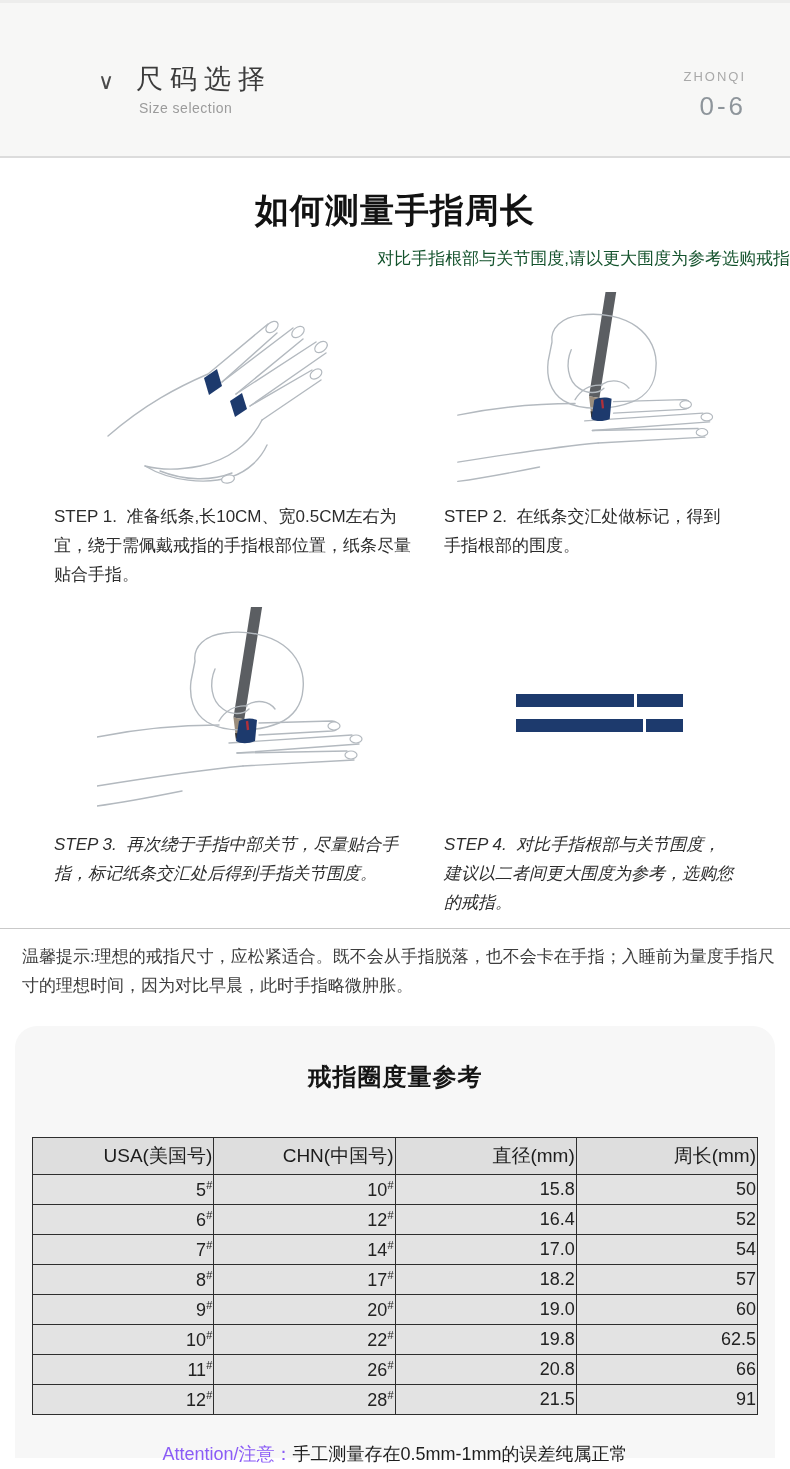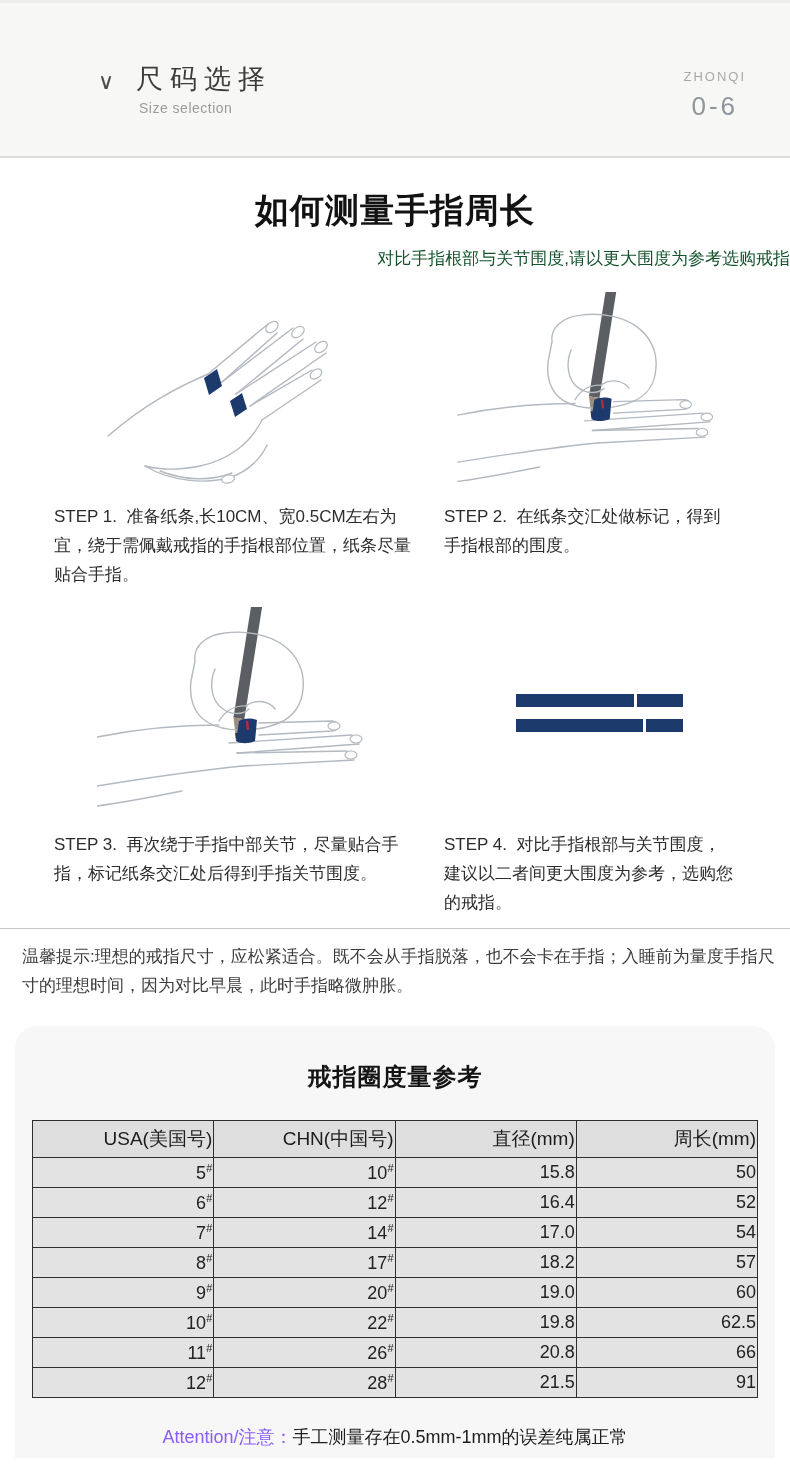--- a/index.html
+++ b/index.html
@@ -11,47 +11,47 @@
   }
 
   
   .hdr {
     height:158px; background:#f7f7f6; position:relative;
     border-top:3px solid #ededec; border-bottom:2px solid #dcdcdc;
   }
   .hdr-chevron { position:absolute; left:98px; top:66px; font-size:22px; color:#4a4a4a; }
   .hdr-title   { position:absolute; left:136px; top:58px; font-size:27px; letter-spacing:7px; color:#3c3c3c; }
   .hdr-sub     { position:absolute; left:139px; top:97px; font-size:14px; color:#9b9b9b; letter-spacing:.5px; }
-  .brand       { position:absolute; right:44px; top:66px; text-align:center; }
+  .brand       { position:absolute; right:44px; top:66px; text-align:right; }
   .brand-name  { font-size:13px; color:#a9a9a9; letter-spacing:2px; }
   .brand-num   { font-size:26px; color:#8e959b; letter-spacing:3px; margin-top:7px; }
 
   
   .g-title { text-align:center; font-size:34px; font-weight:bold; color:#121212; margin:30px 12px 13px; letter-spacing:1px; }
   .g-sub   { text-align:right; font-size:17px; color:#14532d; margin:0 0 12px; }
 
   .steps { display:grid; grid-template-columns:390px 1fr; padding:0 28px 0 52px; margin-top:20px; }
   .cell-ill  { display:flex; align-items:center; justify-content:center; }
   .cell-ill.r1 { height:204px; }
   .cell-ill.r3 { height:218px; }
   .step-text { font-size:17px; line-height:29px; color:#2c2c2c; padding:8px 26px 0 2px; }
   .step-text.row2 { min-height:110px; }
-  .step-text.row4 { min-height:100px; }
+  .step-text.row4 { min-height:100px;font-style:italic; }
 
   .bars-wrap { width:172px; }
   .bar { display:flex; gap:3px; }
   .bar + .bar { margin-top:12px; }
   .bar .seg { height:13px; }
 
   .rule { border:none; border-top:1px solid #c9c9c9; margin:6px 0 0; }
   .tip  { padding:13px 10px 0 22px; font-size:17px; line-height:29px; color:#3d3d3d; margin:0; }
 
   
   .panel { margin:26px 15px 0; background:#f7f7f7; border-radius:22px 22px 0 0; height:432px; }
-  .p-title { text-align:center; font-size:24px; font-weight:bold; color:#141414; padding-top:35px; margin:0 0 27px; letter-spacing:1px; }
+  .p-title { text-align:center; font-size:24px; font-weight:bold; color:#141414; padding-top:35px; margin:0 0 44px; letter-spacing:1px; }
   table.size { width:726px; margin:0 auto; border-collapse:collapse; table-layout:fixed; }
   .size th, .size td { border:1.6px solid #2e2e2e; text-align:right; }
   .size th { height:37px; font-size:19px; font-weight:500; background:#dedede; color:#1c1c1c; }
   .size td { height:30px; font-size:18px; background:#e3e3e3; color:#222; }
   .size sup { font-size:11px; }
   .attention { text-align:center; margin-top:27px; font-size:18px; color:#1d1d1d; }
   .attention .red { }
 
   
   svg .ln { fill:none; stroke:#b3b9bf; stroke-width:1.4; stroke-linecap:round; stroke-linejoin:round; }

